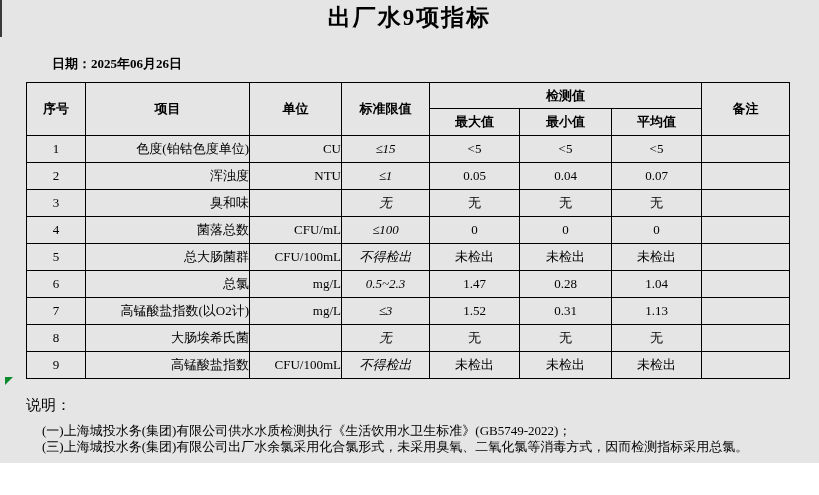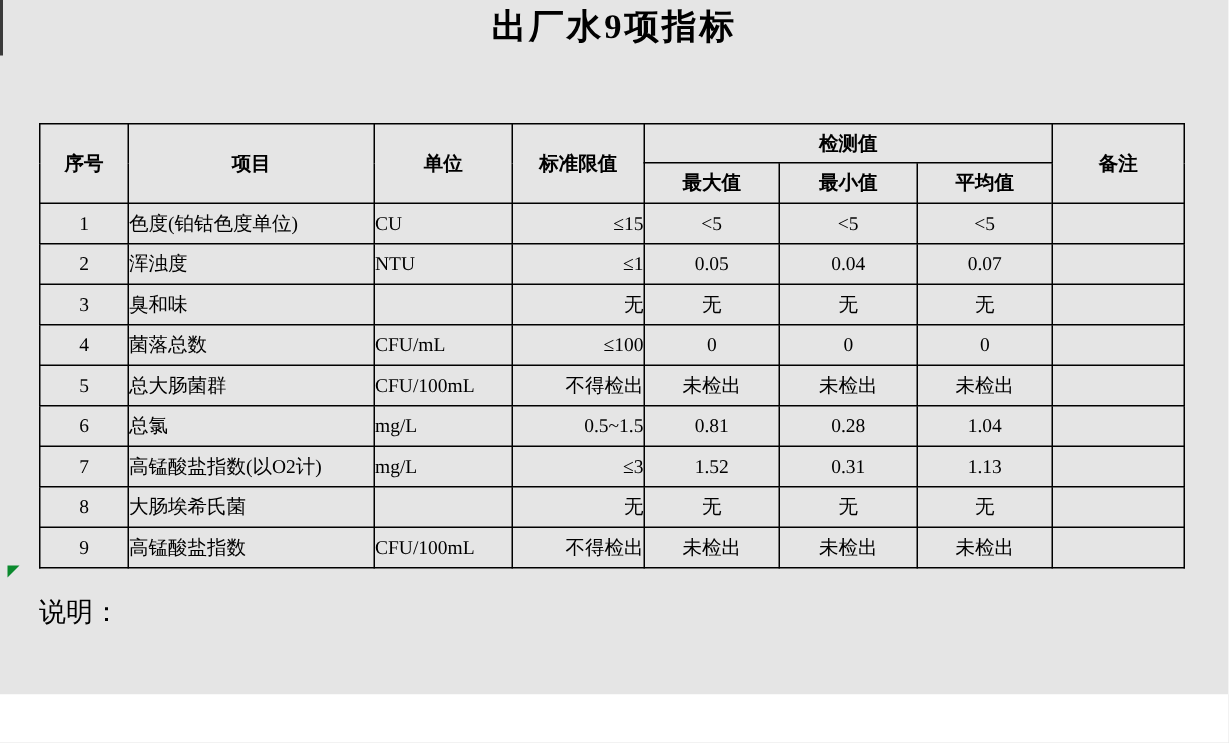--- a/index.html
+++ b/index.html
@@ -53,52 +53,53 @@
   }
   table.report-table th {
     font-weight: bold;
     text-align: center;
     margin-top: 24px;
   }
   thead tr.hdr-top { height: 26px; }
   thead tr.hdr-sub { height: 27px; }
   tbody tr { height: 27px; }
   td.c-center { text-align: center; }
-  td.c-left   { text-align: left; padding-left: 3px; }
-  td.c-limit  { text-align: right; padding-left: 4px; }
+  td.c-left   { text-align: right; padding-left: 3px; }
+  td.c-limit  { text-align: center; padding-left: 4px; font-style: italic; }
   .corner-marker {
     position: absolute;
     left: 5px; top: 377px;
     width: 0; height: 0;
     border-top: 8px solid #0b8a2e;
     border-right: 8px solid transparent;
   }
   .notes-label {
     position: absolute;
     left: 26px; top: 396px;
-    font-size: 18px;
+    font-size: 15px;
   }
   .notes {
     position: absolute;
     left: 42px; top: 423px;
     width: 770px;
     font-size: 13px;
     line-height: 15.5px;
   }
   .note-line { white-space: nowrap; }
 </style>
 </head>
 <body>
 
 <div class="page">
 
   <div class="edge-artifact"></div>
 
   <h1 class="title">出厂水9项指标</h1>
 
+  <div class="date">日期：2025年06月26日</div>
 
   <table class="report-table">
     <colgroup>
       <col style="width:59px">
       <col style="width:164px">
       <col style="width:92px">
       <col style="width:88px">
       <col style="width:90px">
       <col style="width:92px">
       <col style="width:90px">
@@ -167,22 +168,22 @@
           <td class="c-limit">不得检出</td>
           <td class="c-center">未检出</td>
           <td class="c-center">未检出</td>
           <td class="c-center">未检出</td>
           <td class="c-center"></td>
         </tr>
         <tr>
           <td class="c-center">6</td>
           <td class="c-left">总氯</td>
           <td class="c-left">mg/L</td>
-          <td class="c-limit">0.5~1.5</td>
-          <td class="c-center">0.81</td>
+          <td class="c-limit">0.5~2.3</td>
+          <td class="c-center">1.47</td>
           <td class="c-center">0.28</td>
           <td class="c-center">1.04</td>
           <td class="c-center"></td>
         </tr>
         <tr>
           <td class="c-center">7</td>
           <td class="c-left">高锰酸盐指数(以O2计)</td>
           <td class="c-left">mg/L</td>
           <td class="c-limit">≤3</td>
           <td class="c-center">1.52</td>
@@ -211,15 +212,17 @@
           <td class="c-center"></td>
         </tr>
       </tbody>
   </table>
 
   <div class="corner-marker"></div>
 
   <div class="notes-label">说明：</div>
 
   <div class="notes">
+      <div class="note-line">(一)上海城投水务(集团)有限公司供水水质检测执行《生活饮用水卫生标准》(GB5749-2022)；</div>
+      <div class="note-line">(三)上海城投水务(集团)有限公司出厂水余氯采用化合氯形式，未采用臭氧、二氧化氯等消毒方式，因而检测指标采用总氯。</div>
     </div>
 
 </div>
 
 </body></html>

